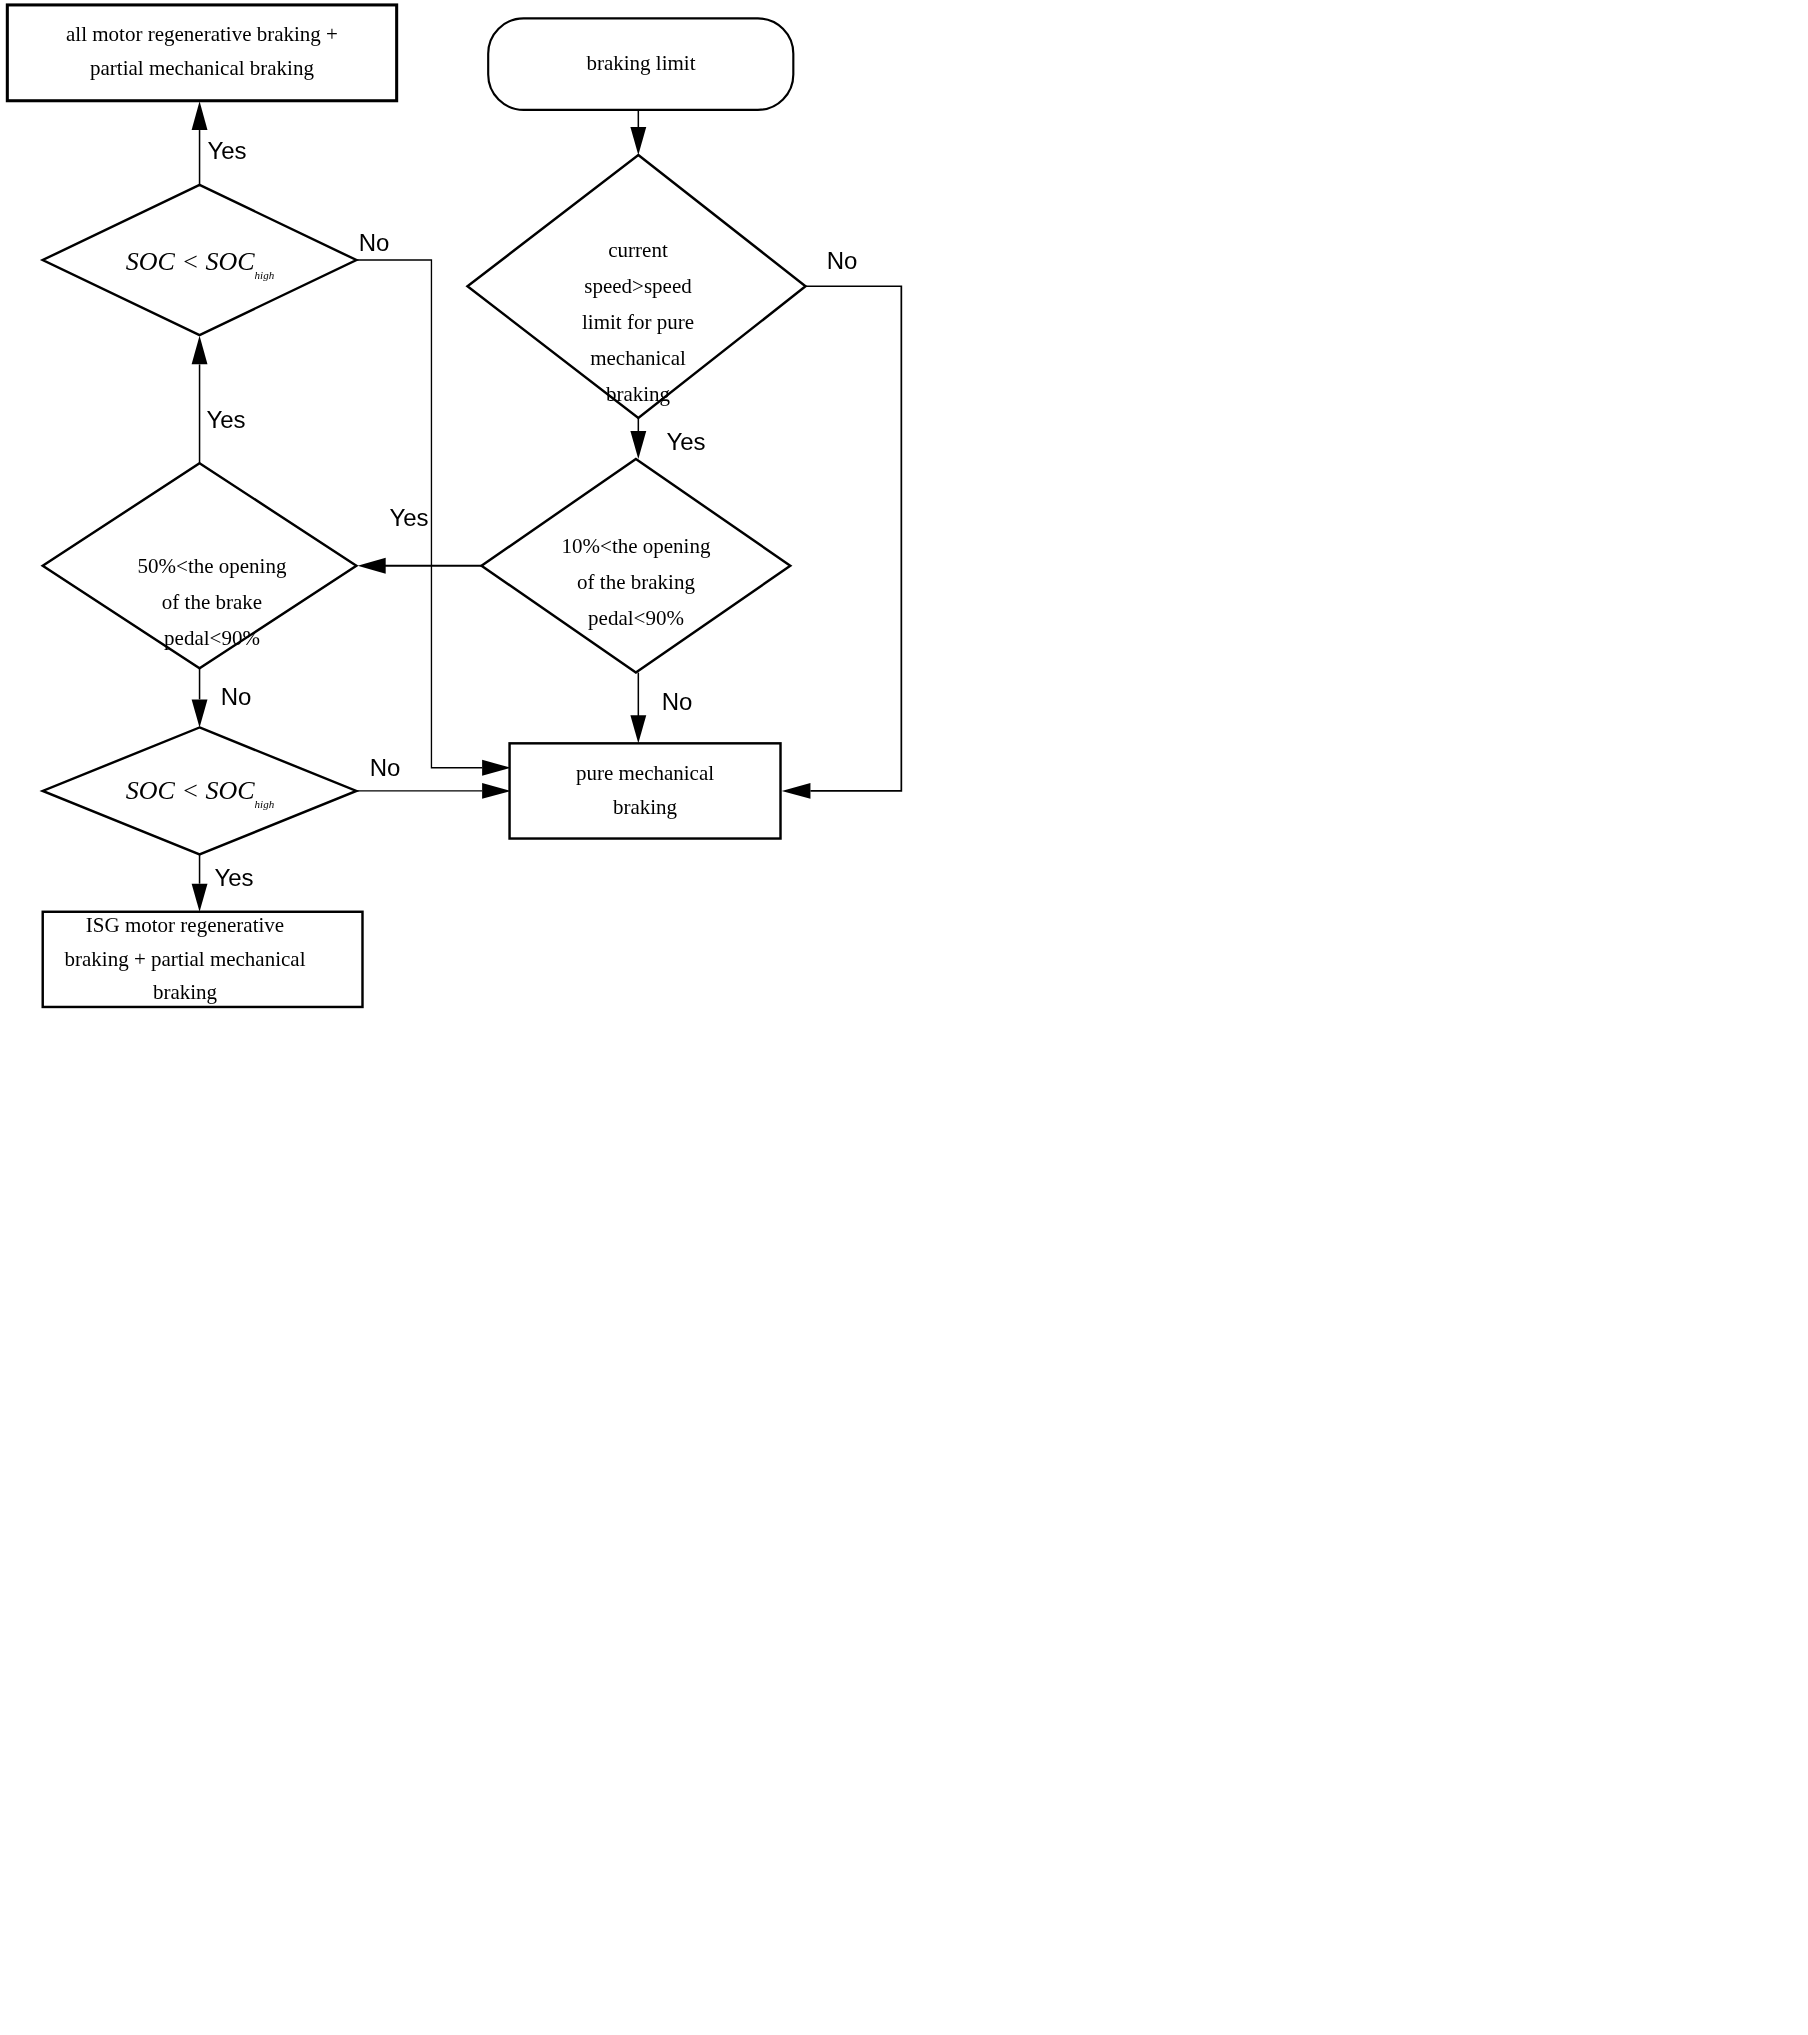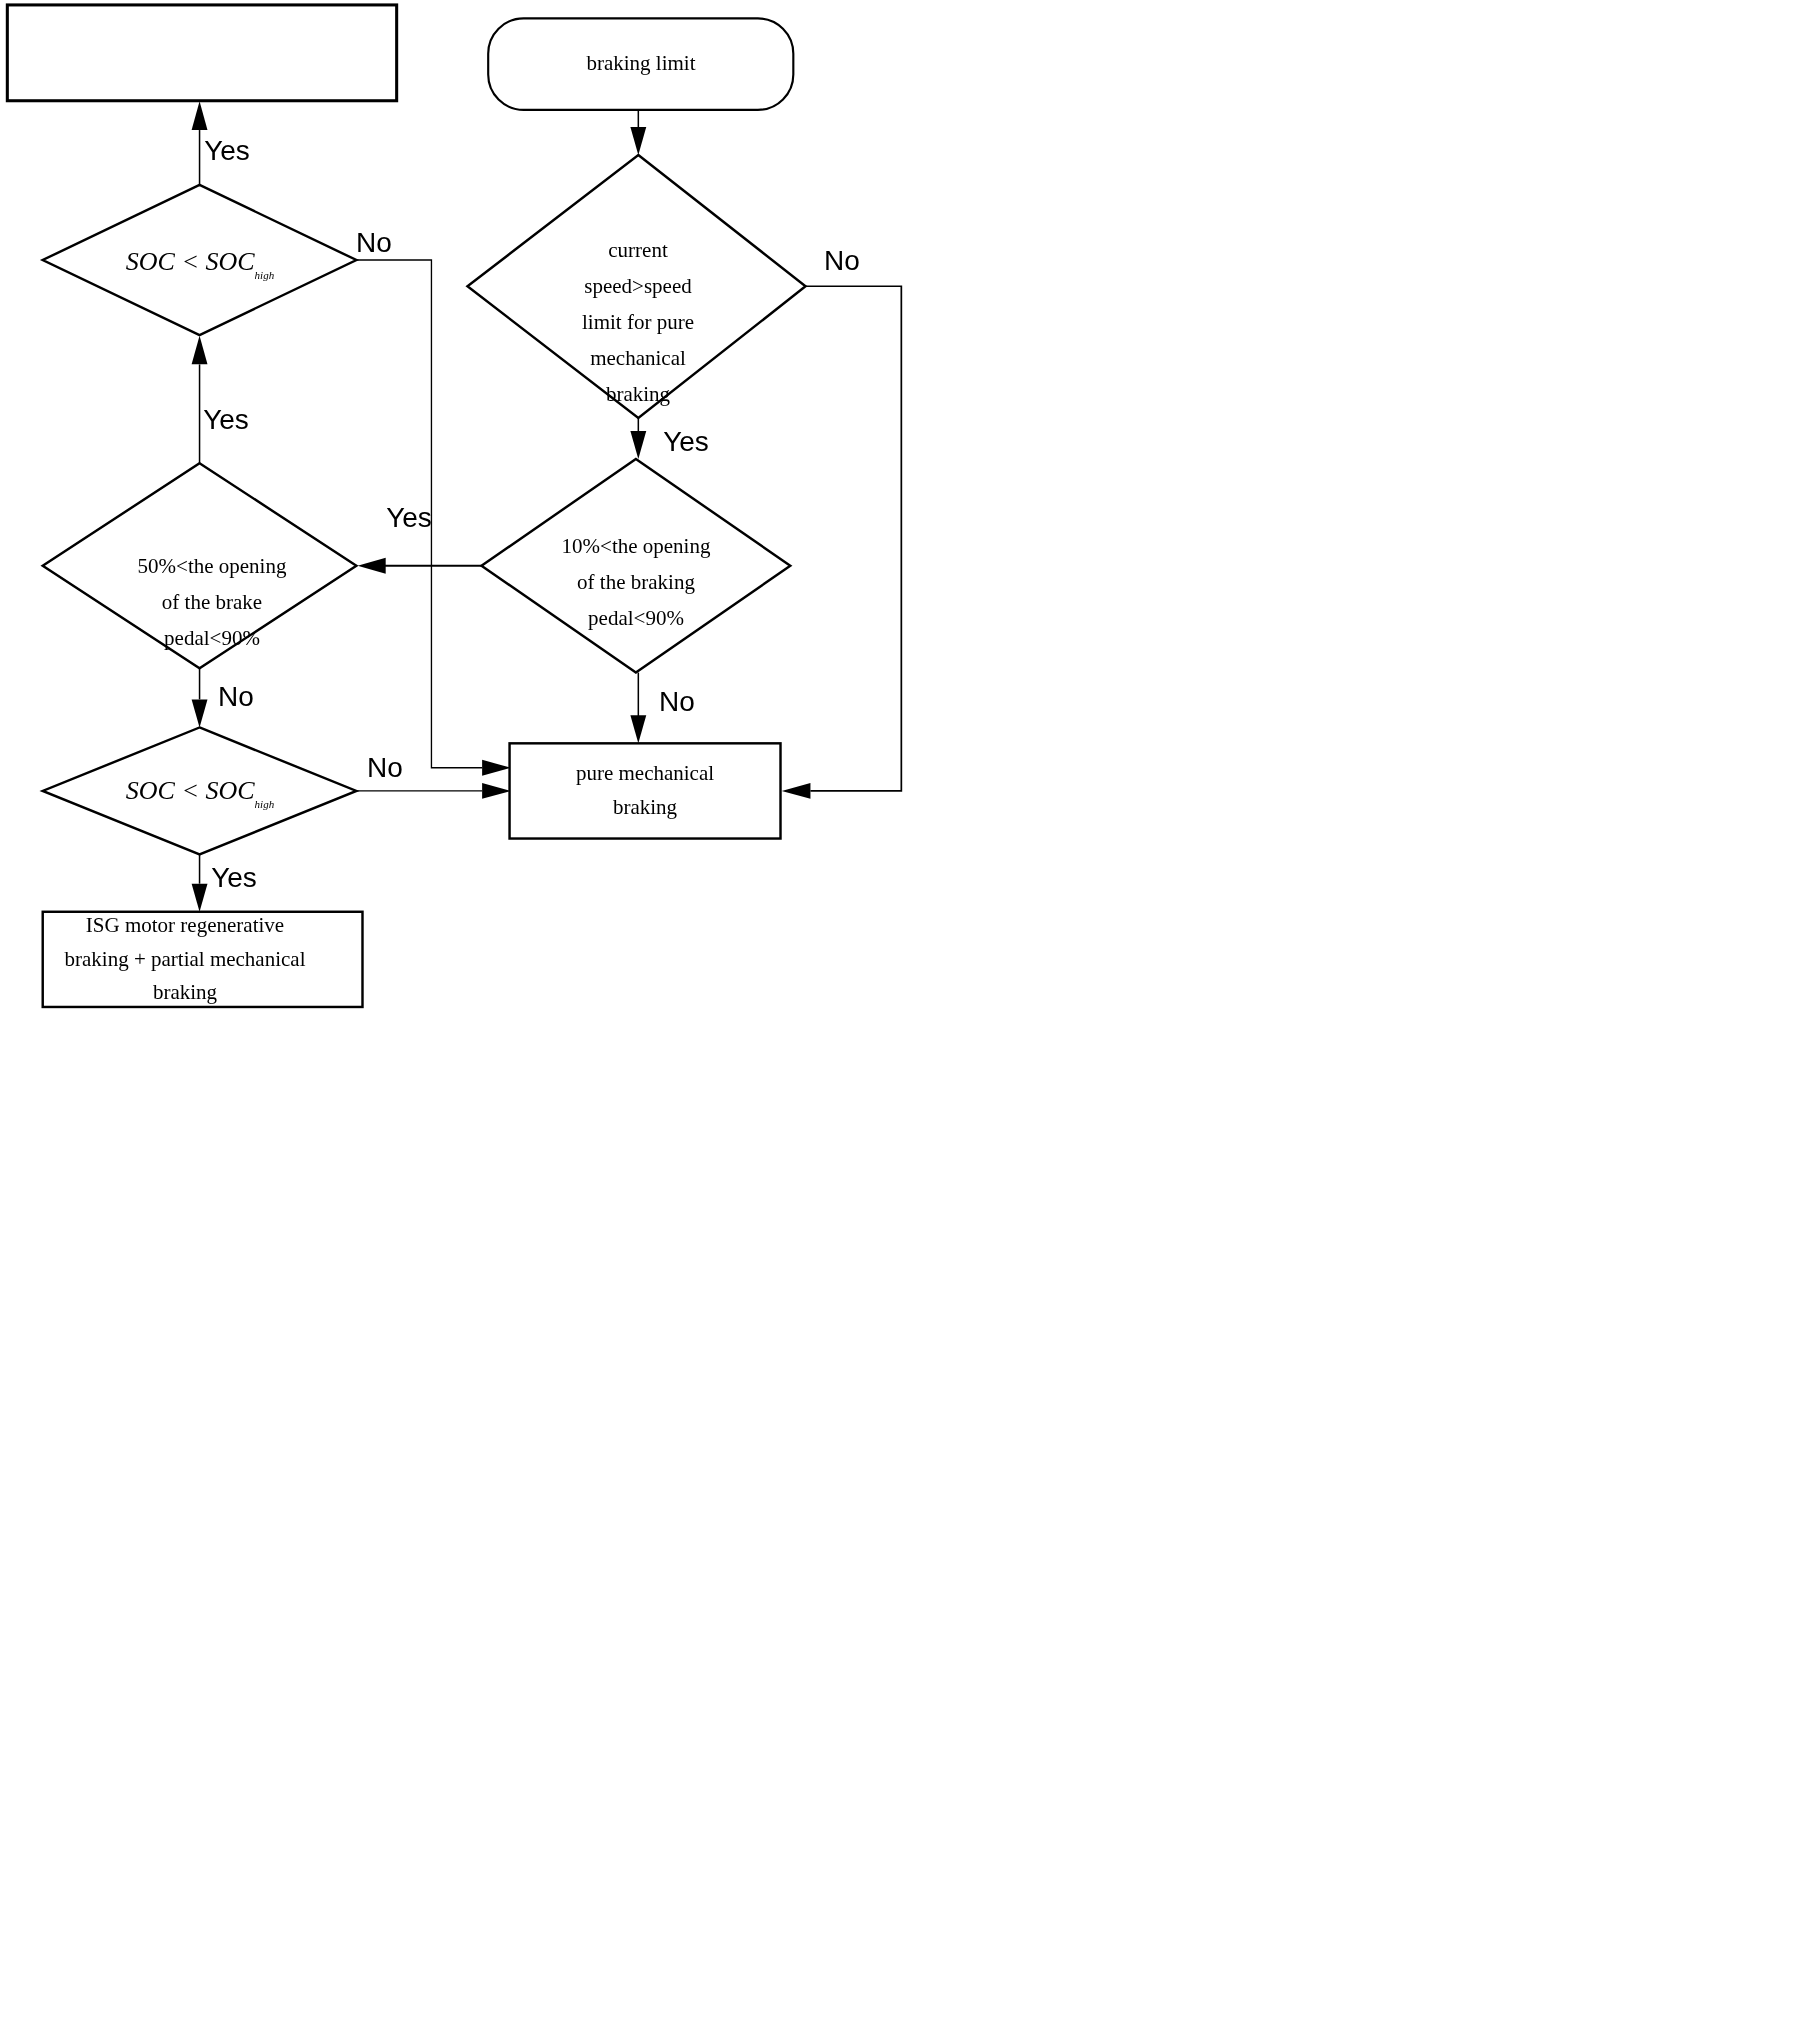--- a/index.html
+++ b/index.html
@@ -35,21 +35,21 @@
     pointer-events:none;
   }
   .soc-text .sub{
     font-size:11px;
     vertical-align:-8.5px;
   }
   .edge-label{
     position:absolute;
     transform:translate(-50%,-50%);
     font-family:"Liberation Sans", sans-serif;
-    font-size:28px;
+    font-size:24px;
     color:#000;
     white-space:nowrap;
     pointer-events:none;
   }
 </style>
 </head>
 <body>
 
 <div class="canvas">
 
@@ -92,20 +92,22 @@
     <rect class="shape" x="800" y="30" width="500" height="150" rx="58" ry="58" stroke-width="3.5"></rect>
     <polygon class="shape" points="1046,254 1320,469 1046,685 766,469" stroke-width="4"></polygon>
     <polygon class="shape" points="1042,752 1295,927 1042,1102 789,927" stroke-width="4"></polygon>
     <polygon class="shape" points="327,303 584,426 327,549 70,426" stroke-width="4"></polygon>
     <polygon class="shape" points="327,759 584,927 327,1095 70,927" stroke-width="4"></polygon>
     <polygon class="shape" points="327,1192 584,1296 327,1400 70,1296" stroke-width="4"></polygon>
     <rect class="shape" x="835" y="1218" width="444" height="156" stroke-width="4"></rect>
     <rect class="shape" x="70" y="1494" width="524" height="156" stroke-width="4"></rect>
   </svg>
 
+  <div class="node-text" style="left:202px;top:52px;width:378px;">all motor regenerative braking +
+partial mechanical braking</div>
   <div class="node-text" style="left:641px;top:64px;">braking limit</div>
   <div class="node-text diamond" style="left:638px;top:286px;">current
 speed&gt;speed
 limit for pure
 mechanical
 braking</div>
   <div class="node-text diamond" style="left:636px;top:546px;">10%&lt;the opening
 of the braking
 pedal&lt;90%</div>
   <div class="node-text diamond" style="left:212px;top:566px;">50%&lt;the opening

